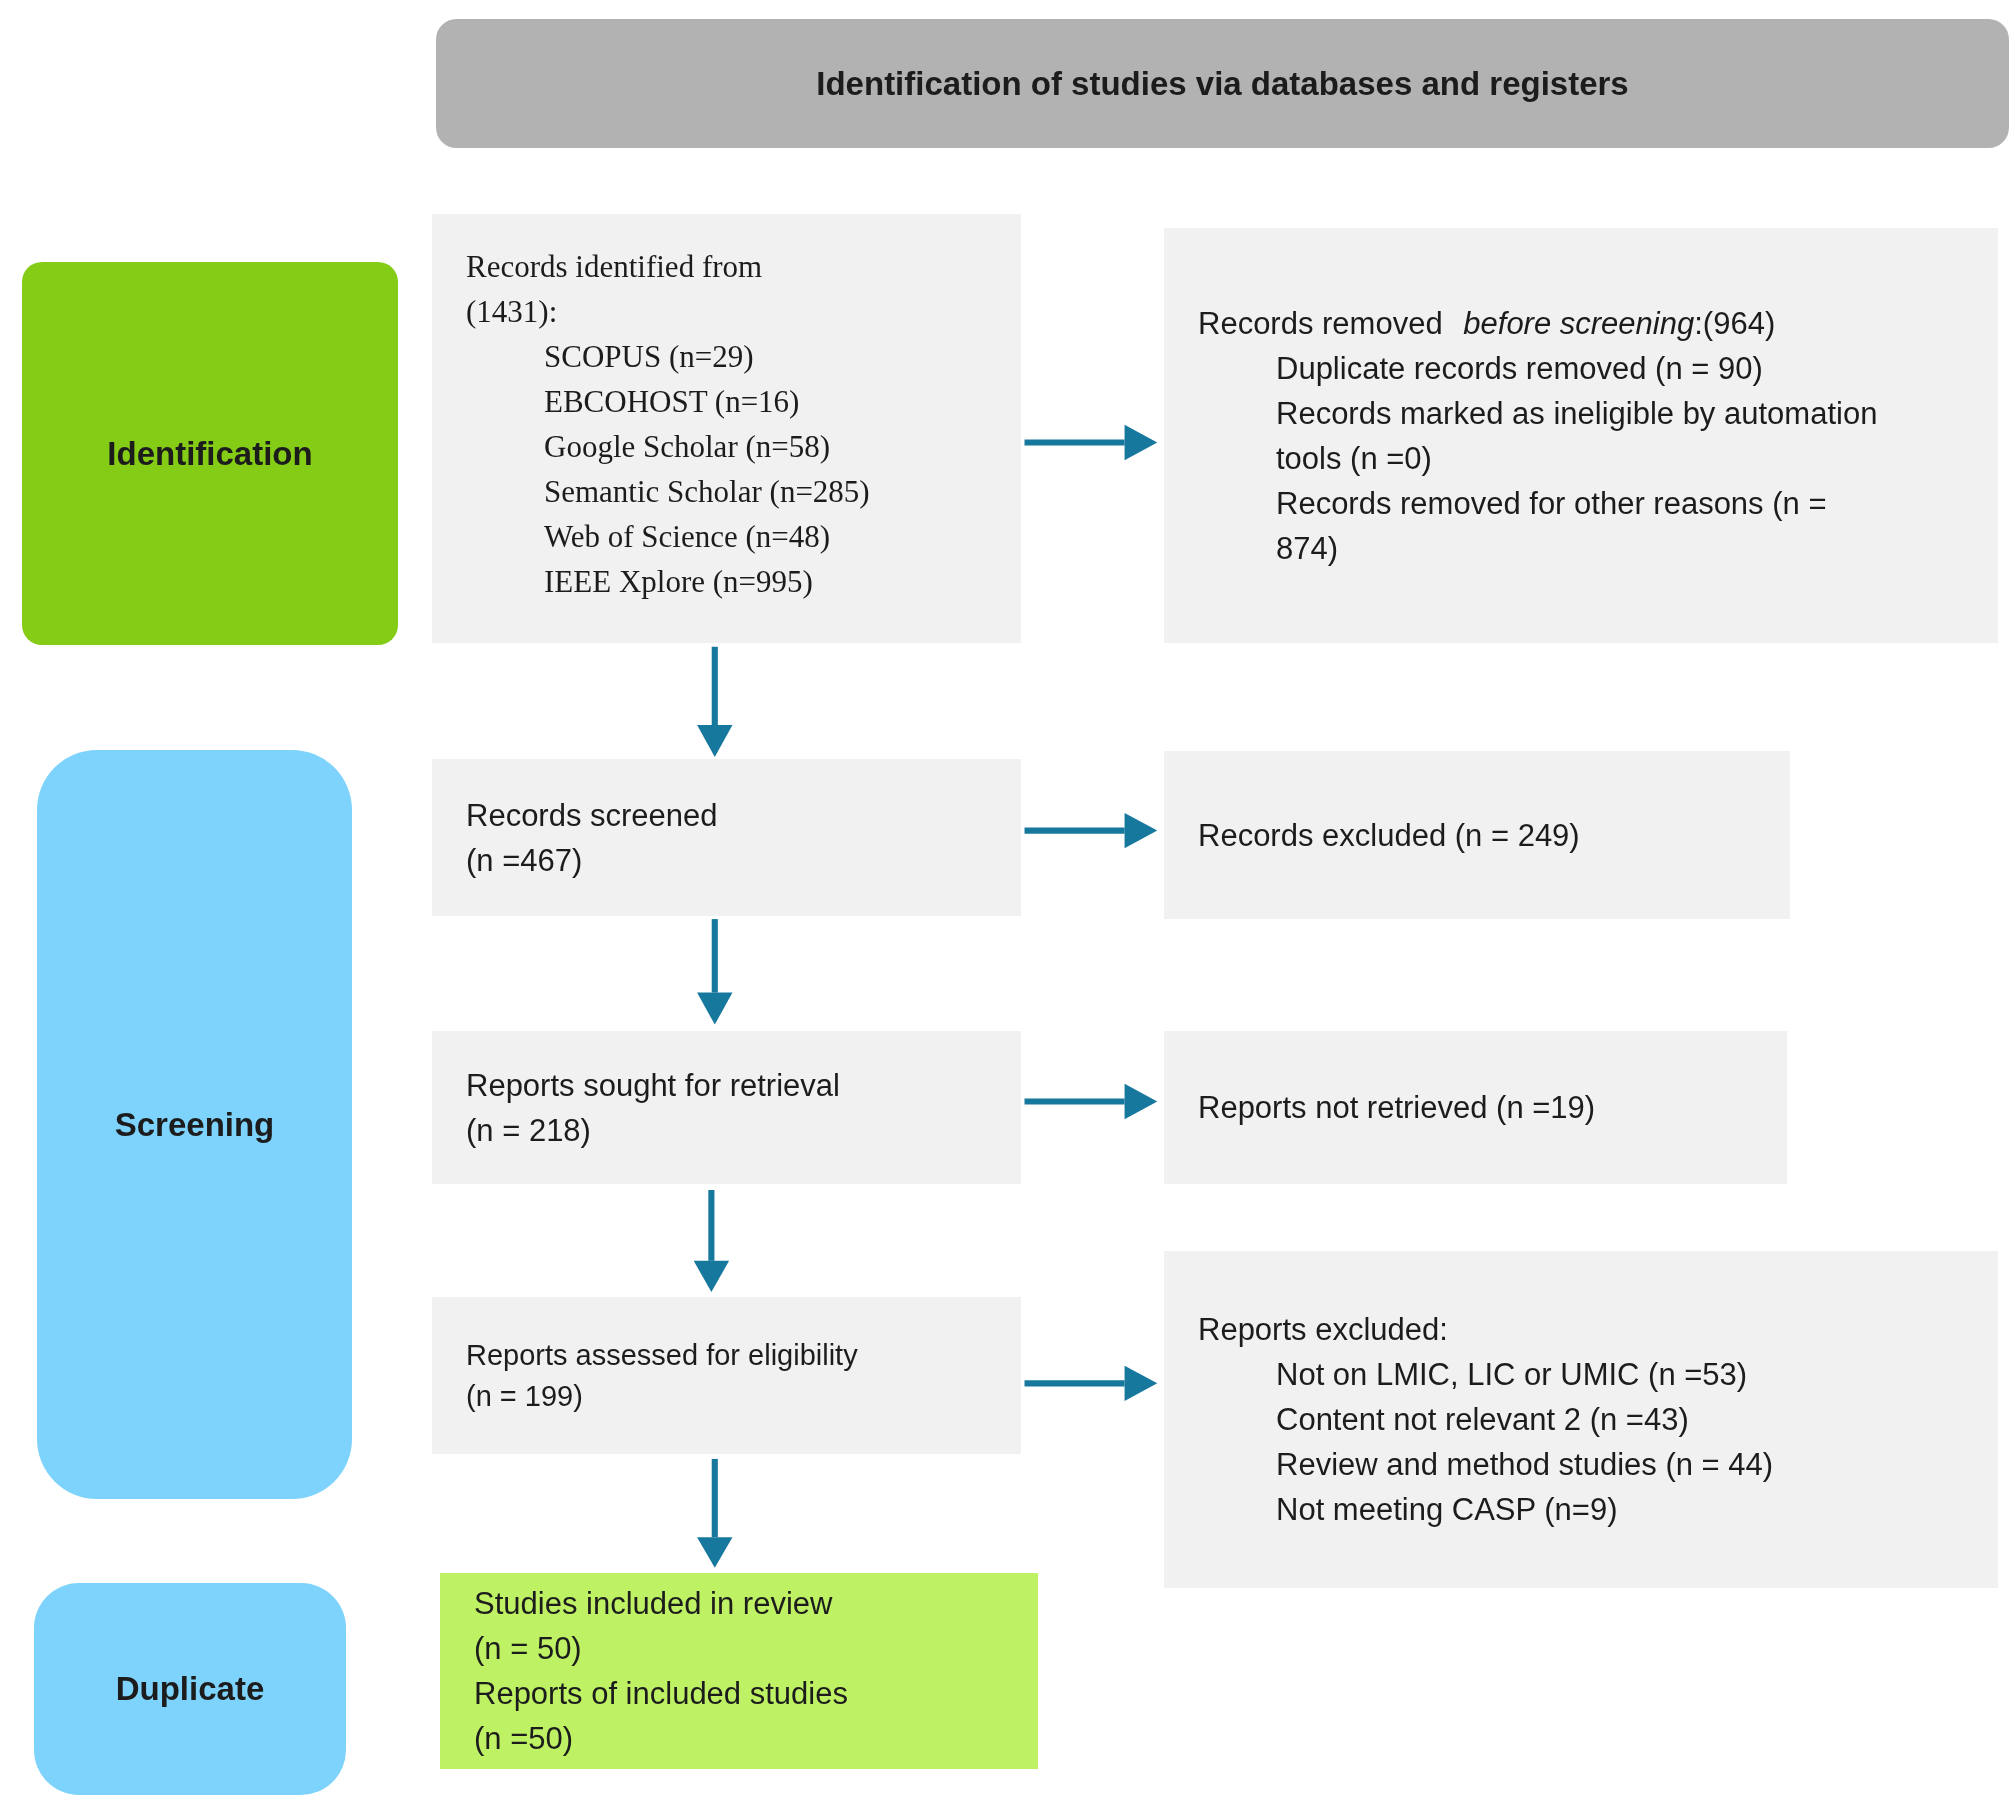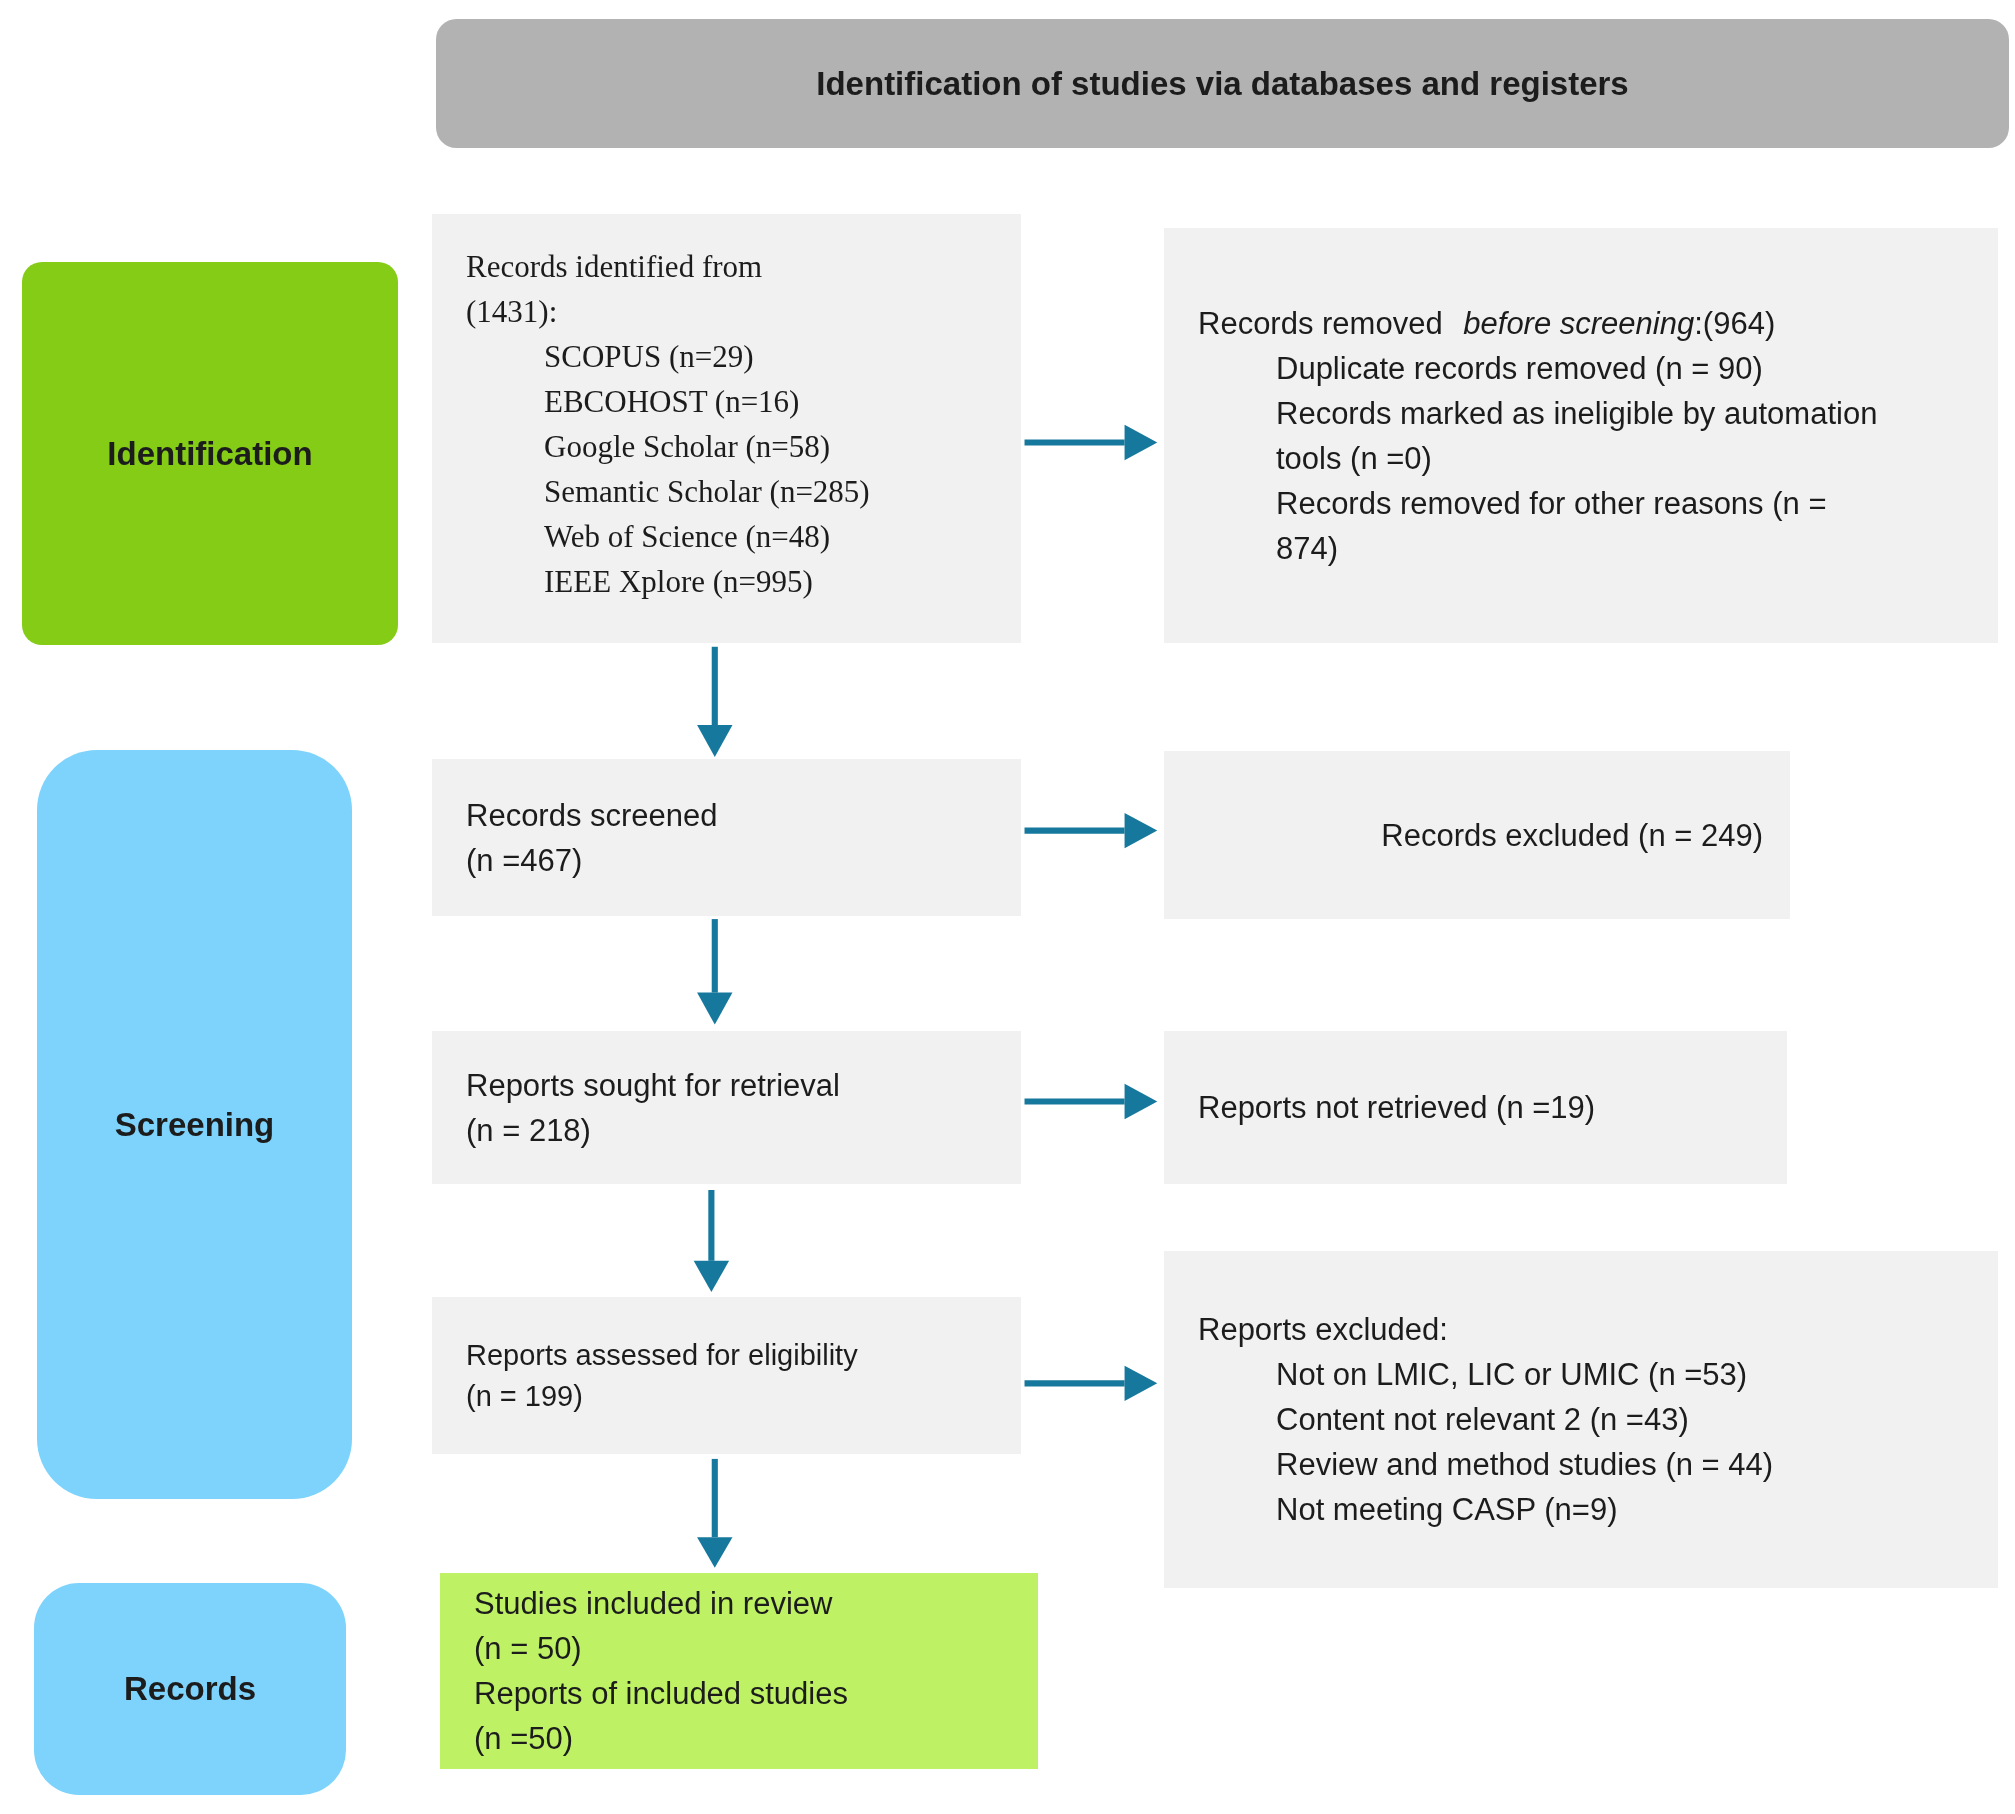--- a/index.html
+++ b/index.html
@@ -27,21 +27,21 @@
     font-size: 31px; line-height: 45px;
   }
   .pad     { padding: 30px 27px 27px 34px; font-family: Liberation Serif, serif; }
   .vcenter { position: absolute; inset: 0; display: flex; flex-direction: column; justify-content: center; padding: 0 27px 0 34px; }
   .vcenter.wide-right { padding-right: 102px; }
   .indent  { padding-left: 78px; }
   .em      { font-style: italic; margin-left: 12px; }
   .box-identified       { left: 432px;  top: 214px;  width: 589px;  height: 429px; }
   .box-removed          { left: 1164px; top: 228px;  width: 834px; height: 415px; }
   .box-screened         { left: 432px;  top: 759px; width: 589px;  height: 157px; }
-  .box-records-excluded { left: 1164px; top: 751px; width: 626px;  height: 168px; text-align: right; }
+  .box-records-excluded { left: 1164px; top: 751px; width: 626px;  height: 168px; }
   .box-sought           { left: 432px;  top: 1031px; width: 589px;  height: 153px; }
   .box-not-retrieved    { left: 1164px; top: 1031px; width: 623px;  height: 153px; }
   .box-assessed         { left: 432px;  top: 1297px; width: 589px;  height: 157px; font-size: 29px; line-height: 41px; }
   .box-reports-excluded { left: 1164px; top: 1251px; width: 834px; height: 337px; }
   .box-included         { left: 440px;  top: 1573px; width: 572px;  height: 196px; background: #bef264; padding-left: 26px; }
   .arrows {
     position: absolute; left: 0; top: 0; width: 2015px; height: 1815px;
     pointer-events: none;
   }
 </style>
@@ -54,21 +54,21 @@
     <span>Identification of studies via databases and registers</span>
   </div>
 
   <div class="stage stage-identification">
     <span>Identification</span>
   </div>
   <div class="stage stage-screening">
     <span>Screening</span>
   </div>
   <div class="stage stage-included">
-    <span>Records</span>
+    <span>Duplicate</span>
   </div>
 
   <div class="box box-identified">
     <div class="pad">
       <div>Records identified from</div>
       <div>(1431):</div>
       <div class="indent">SCOPUS (n=29)</div>
       <div class="indent">EBCOHOST (n=16)</div>
       <div class="indent">Google Scholar (n=58)</div>
       <div class="indent">Semantic Scholar (n=285)</div>

